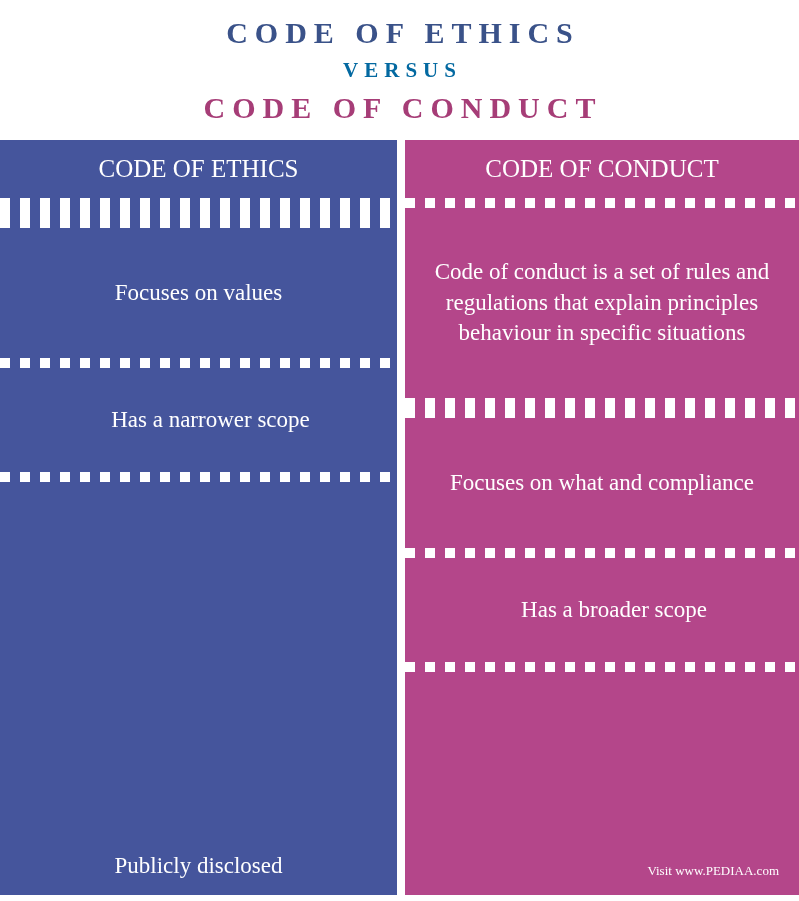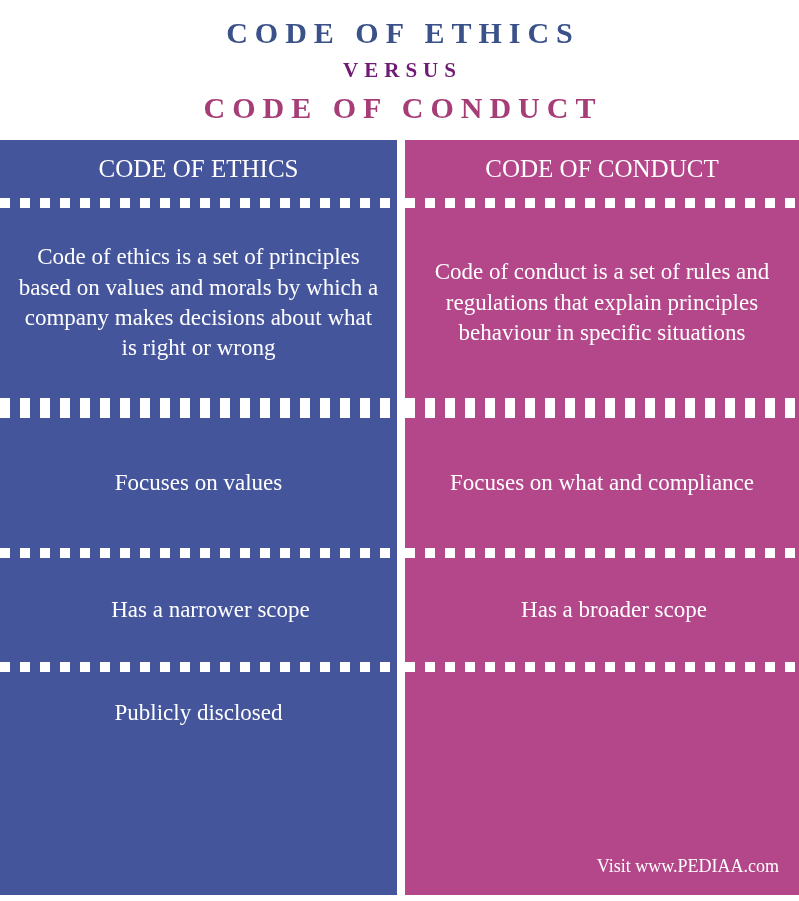--- a/index.html
+++ b/index.html
@@ -30,21 +30,21 @@
     font-weight: bold;
     letter-spacing: 7px;
     color: #3a5289;
     line-height: 1.25;
     text-indent: 7px;
   }
   .title-versus {
     font-size: 21px;
     font-weight: bold;
     letter-spacing: 6px;
-    color: #701a75;
+    color: #0369a1;
     line-height: 1.5;
     margin-top: 3px;
     text-indent: 6px;
   }
   .title-line-2 {
     font-size: 30px;
     font-weight: bold;
     letter-spacing: 7px;
     color: #a63d77;
     line-height: 1.25;
@@ -107,52 +107,49 @@
 
   
   .h-r0 { flex: 0 0 190px; }
   .h-r1 { flex: 0 0 118px; }
   .h-r2 { flex: 0 0 130px; }
   .h-r3 { flex: 0 0 104px; padding-left: 40px; }
   .h-r4 { flex: 1 1 auto; }
 
   .last-cell {
     flex-direction: column;
-    justify-content: flex-start;
+    justify-content: flex-end;
     padding-top: 26px;
     position: relative;
   }
   .attribution {
     position: absolute;
     right: 20px;
     bottom: 16px;
-    font-size: 18px;
+    font-size: 13px;
     color: #ffffff;
     white-space: nowrap;
   }
   .bottom-strip { height: 6px; background: #ffffff; }
 </style>
 </head>
 <body>
 
 <div class="title-block">
   <div class="title-line-1">CODE OF ETHICS</div>
   <div class="title-versus">VERSUS</div>
   <div class="title-line-2">CODE OF CONDUCT</div>
 </div>
 
 <div class="table">
 
   <div class="col col-left">
     <div class="col-header">CODE OF ETHICS</div>
     <div class="sep"></div>
 
-    <div class="cell h-r0">
-      <span class="cell-text">Code of ethics is a set of principles based on values and morals by which a company makes decisions about what is right or wrong</span>
-    </div>
     <div class="sep"></div>
 
     <div class="sep"></div>
 
     <div class="cell h-r2">
       <span class="cell-text">Focuses on values</span>
     </div>
     <div class="sep"></div>
 
     <div class="cell h-r3">

